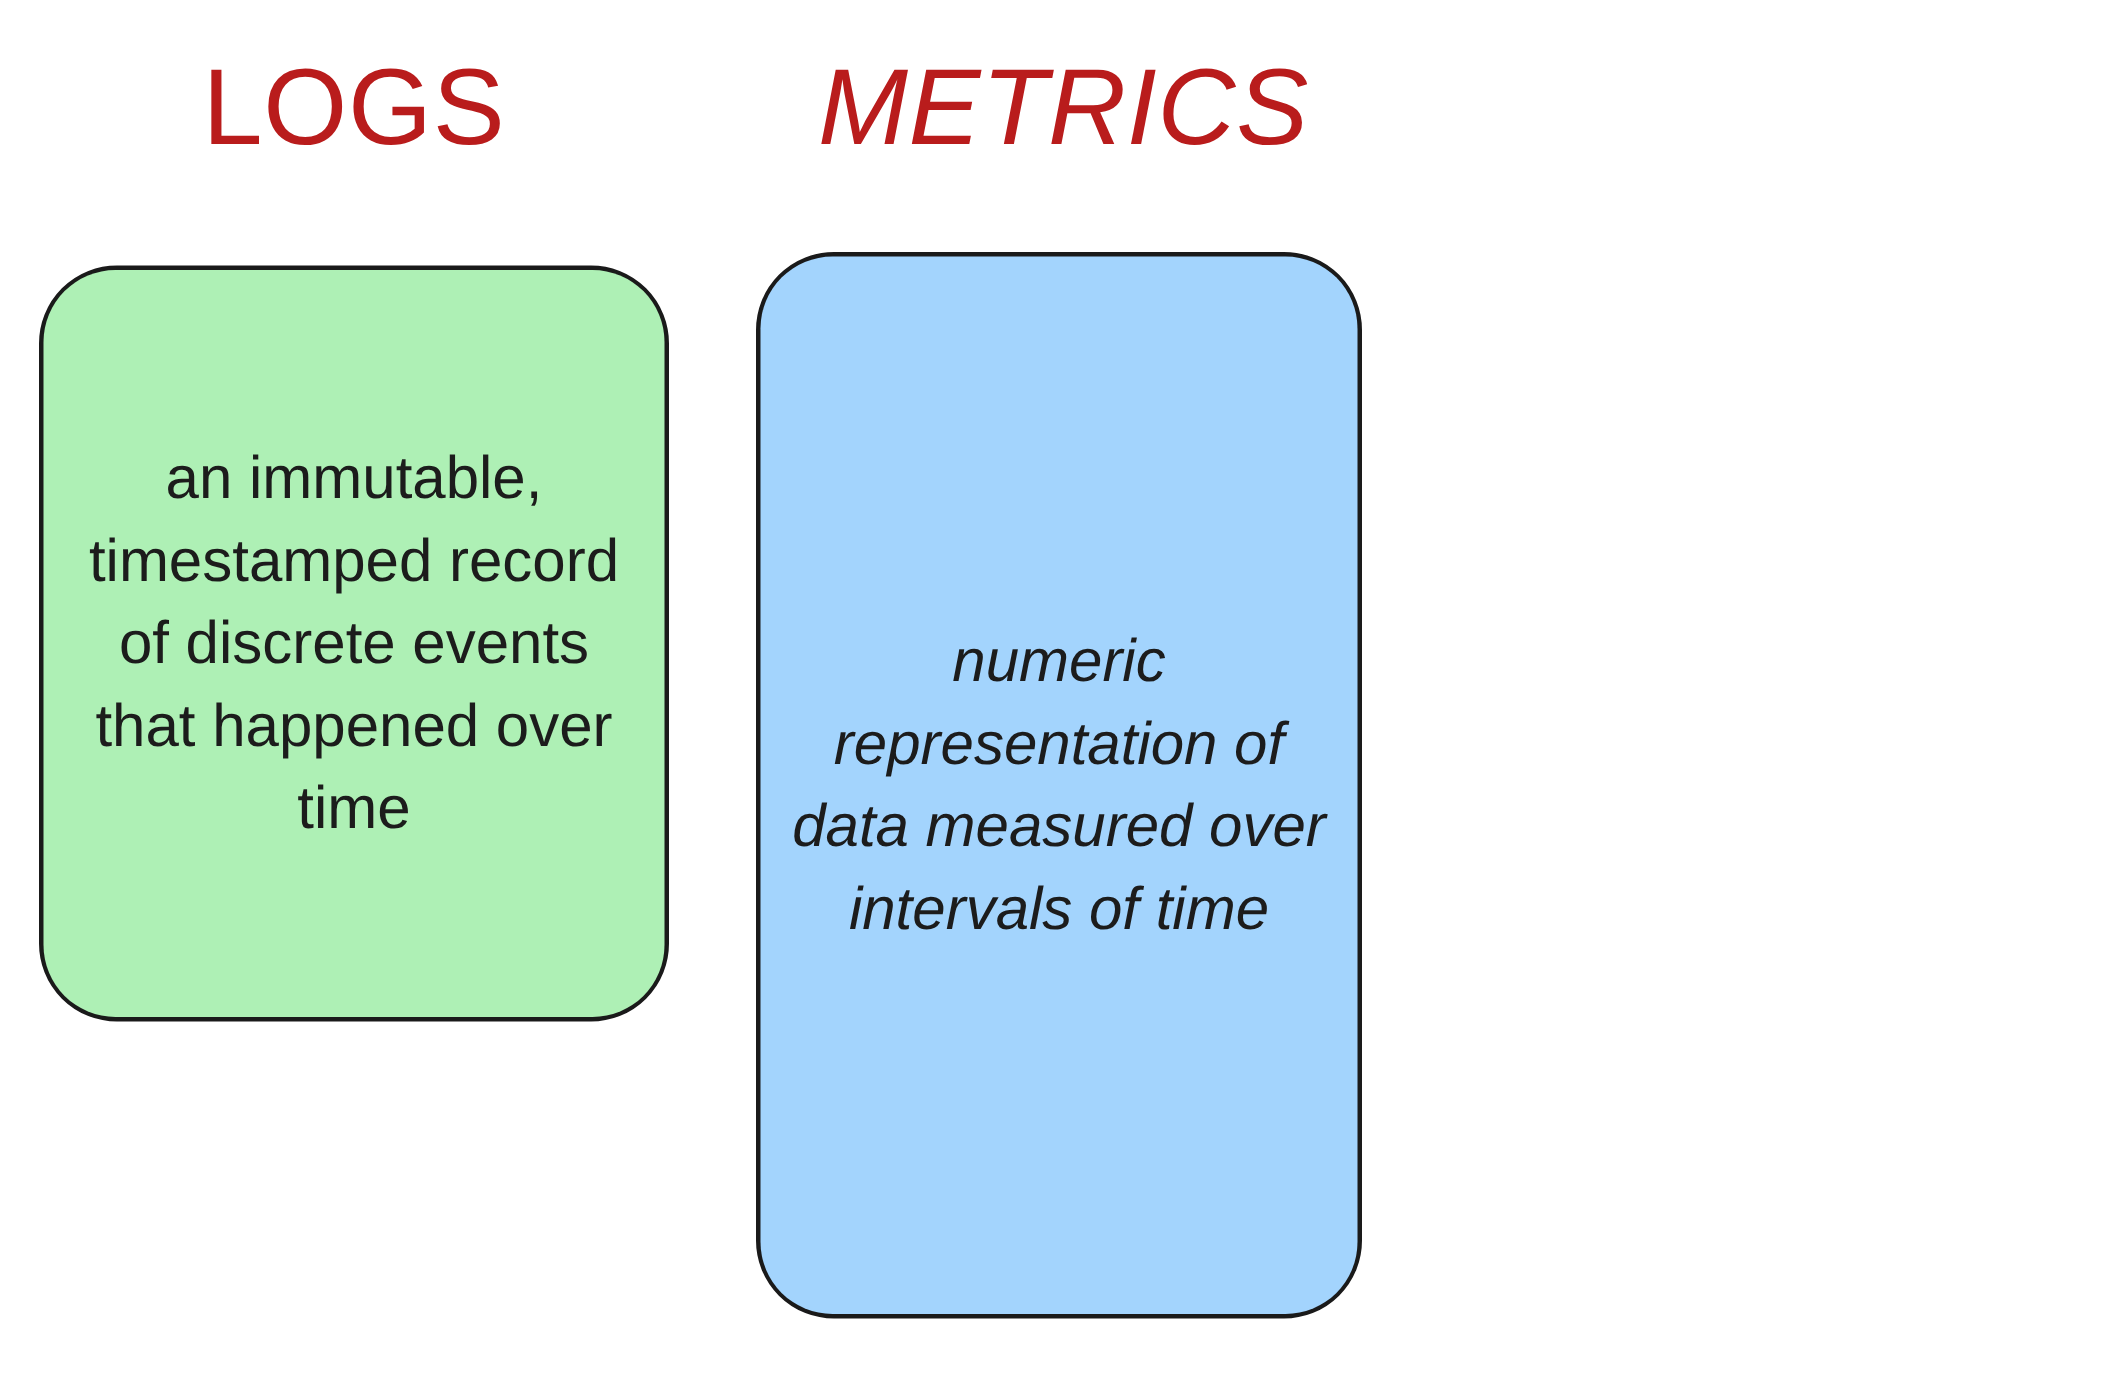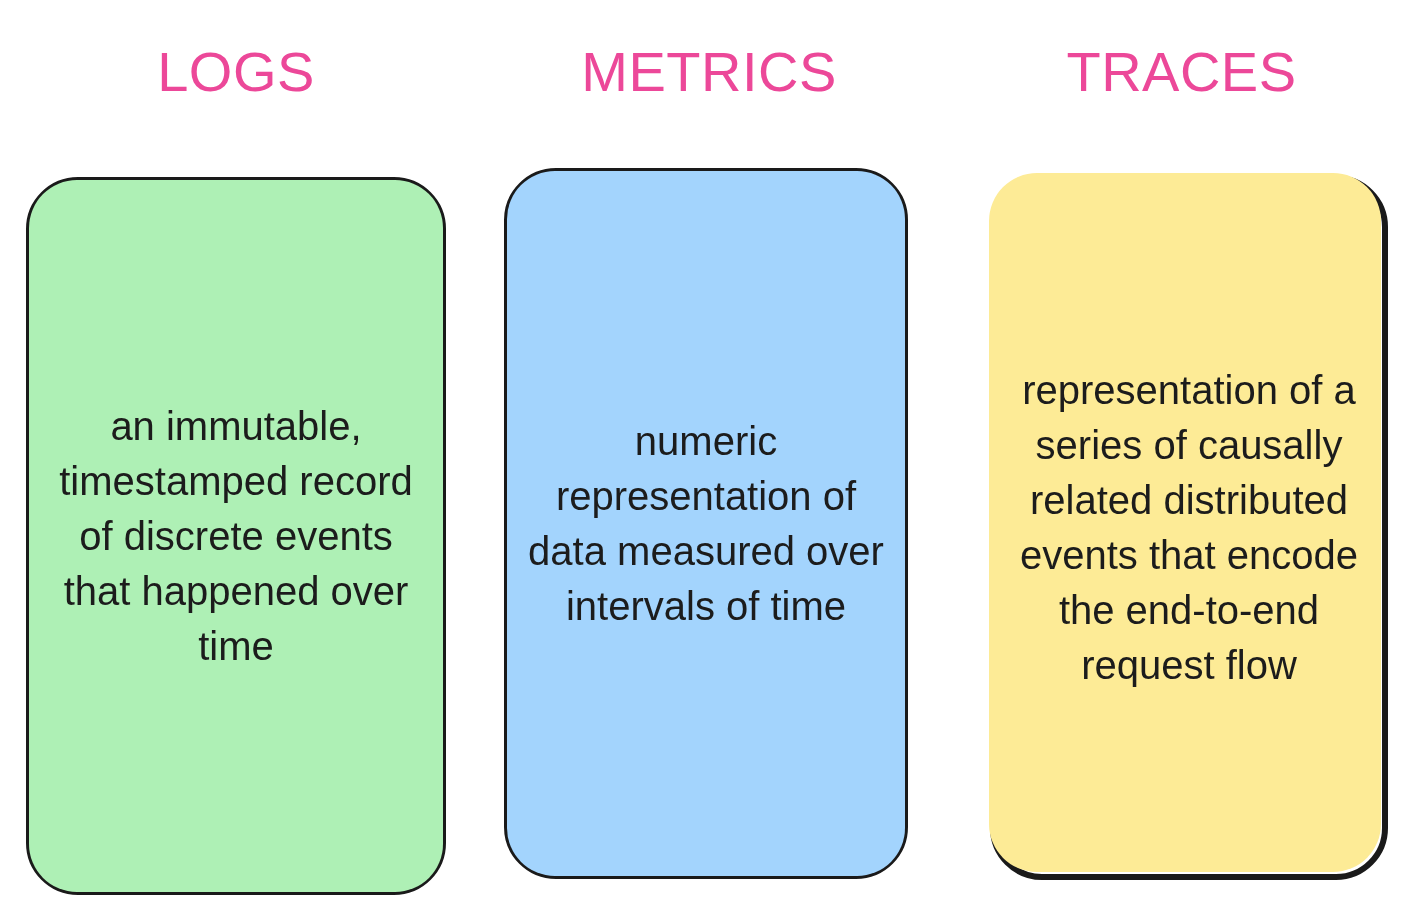--- a/index.html
+++ b/index.html
@@ -31,25 +31,25 @@
     height: 921px;
   }
 
   
   .pillar-title {
     position: absolute;
     top: 24px;
     left: 0;
     width: 100%;
     text-align: center;
-    font-size: 56px;
+    font-size: 72px;
     line-height: 96px;
     font-weight: 300;
     letter-spacing: 0.5px;
-    color: #ec4899;
+    color: #b91c1c;
     white-space: nowrap;
   }
 
   
   .card {
     position: absolute;
     box-sizing: border-box;
     border-radius: 52px;
     border: 6px solid #1a1a1a;
     display: flex;
@@ -74,32 +74,32 @@
     font-weight: 400;
     color: #1c1c1c;
   }
 
   
   #col-logs { left: 0px; width: 472px; }
   #card-logs {
     left: 26px;
     top: 177px;
     width: 420px;
-    height: 718px;
+    height: 504px;
   }
   #card-logs .card-fill {
     left: -3px;
     top: -3px;
     right: -3px;
     bottom: -3px;
     background: #aef0b5;
   }
 
   
-  #col-metrics { left: 472px; width: 474px; }
+  #col-metrics { left: 472px; width: 474px; font-style: italic; }
   #card-metrics {
     left: 32px;          
     top: 168px;
     width: 404px;
     height: 711px;
   }
   #card-metrics .card-fill {
     left: -3px;
     top: -3px;
     right: -3px;
@@ -139,21 +139,14 @@
   </div>
 
   <div class="column" id="col-metrics">
     <div class="pillar-title">METRICS</div>
     <div class="card" id="card-metrics">
       <div class="card-fill" style="background: rgb(163, 212, 253);"></div>
       <div class="card-text">numeric representation of data measured over intervals of time</div>
     </div>
   </div>
 
-  <div class="column" id="col-traces">
-    <div class="pillar-title">TRACES</div>
-    <div class="card" id="card-traces">
-      <div class="card-fill" style="background: rgb(253, 235, 150);"></div>
-      <div class="card-text">representation of a series of causally related distributed events that encode the end-to-end request flow</div>
-    </div>
-  </div>
 
 </div>
 
 </body></html>

